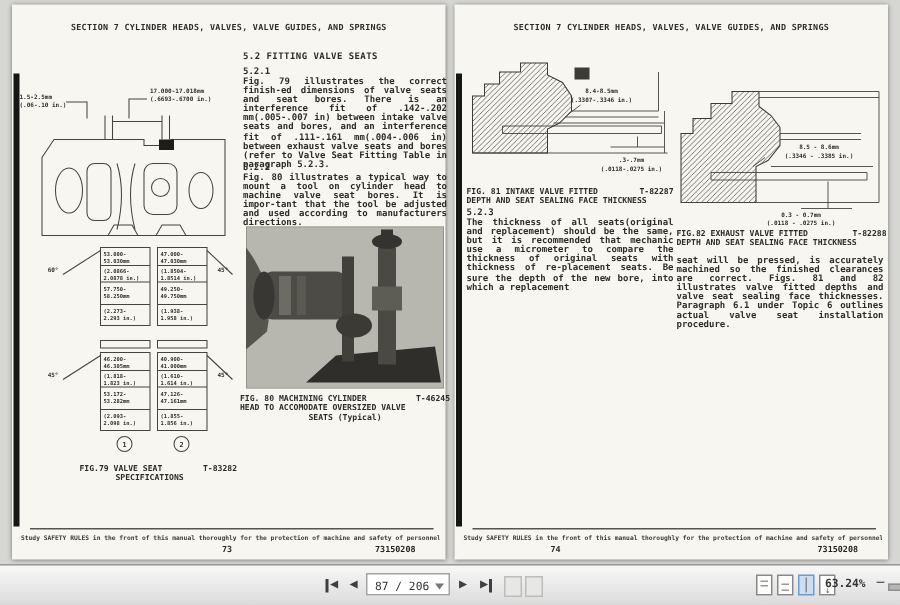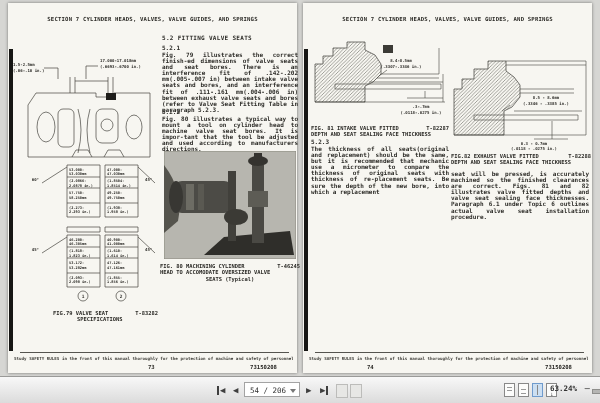--- a/index.html
+++ b/index.html
@@ -313,21 +313,21 @@
 
 <div class="toolbar">
   <div class="tb-btn" style="left:216px;">
     <span class="tb-bar"></span>
       <span>◀</span>
   </div>
   <div class="tb-btn" style="left:233px;">
     <span>◀</span>
   </div>
   <div class="page-box">
-    <span>54 / 206</span>
+    <span>87 / 206</span>
     <span class="page-caret"></span>
   </div>
   <div class="tb-btn" style="left:306px;">
     <span>▶</span>
   </div>
   <div class="tb-btn" style="left:320px;">
     <span>▶</span>
       <span class="tb-bar"></span>
   </div>
   <div class="ghost-icon" style="left:336px;"></div>

